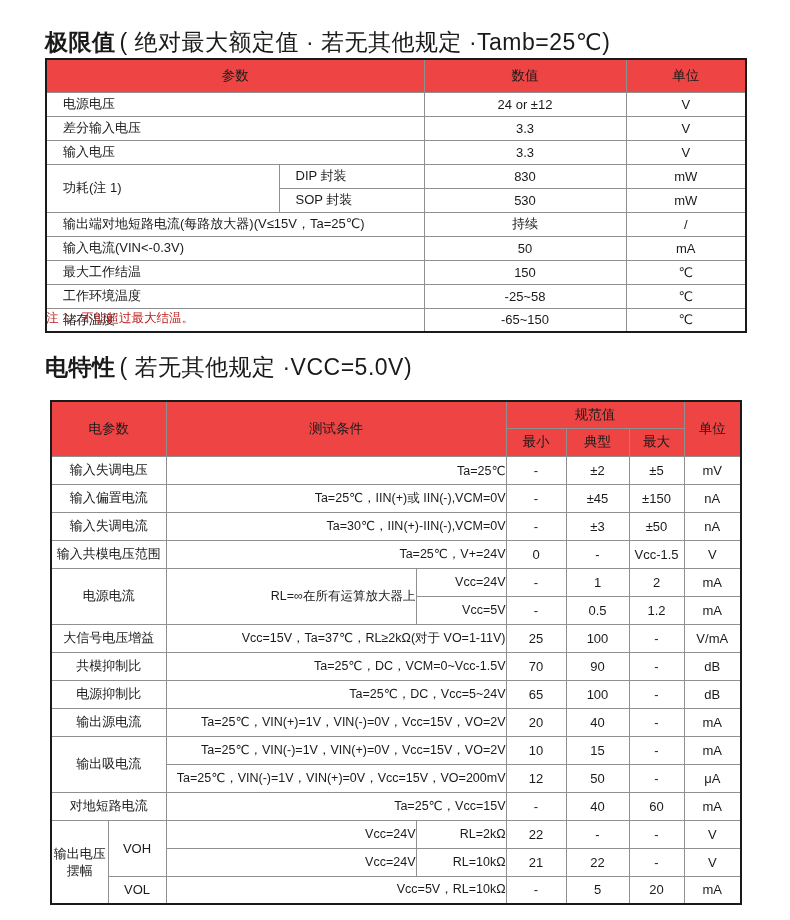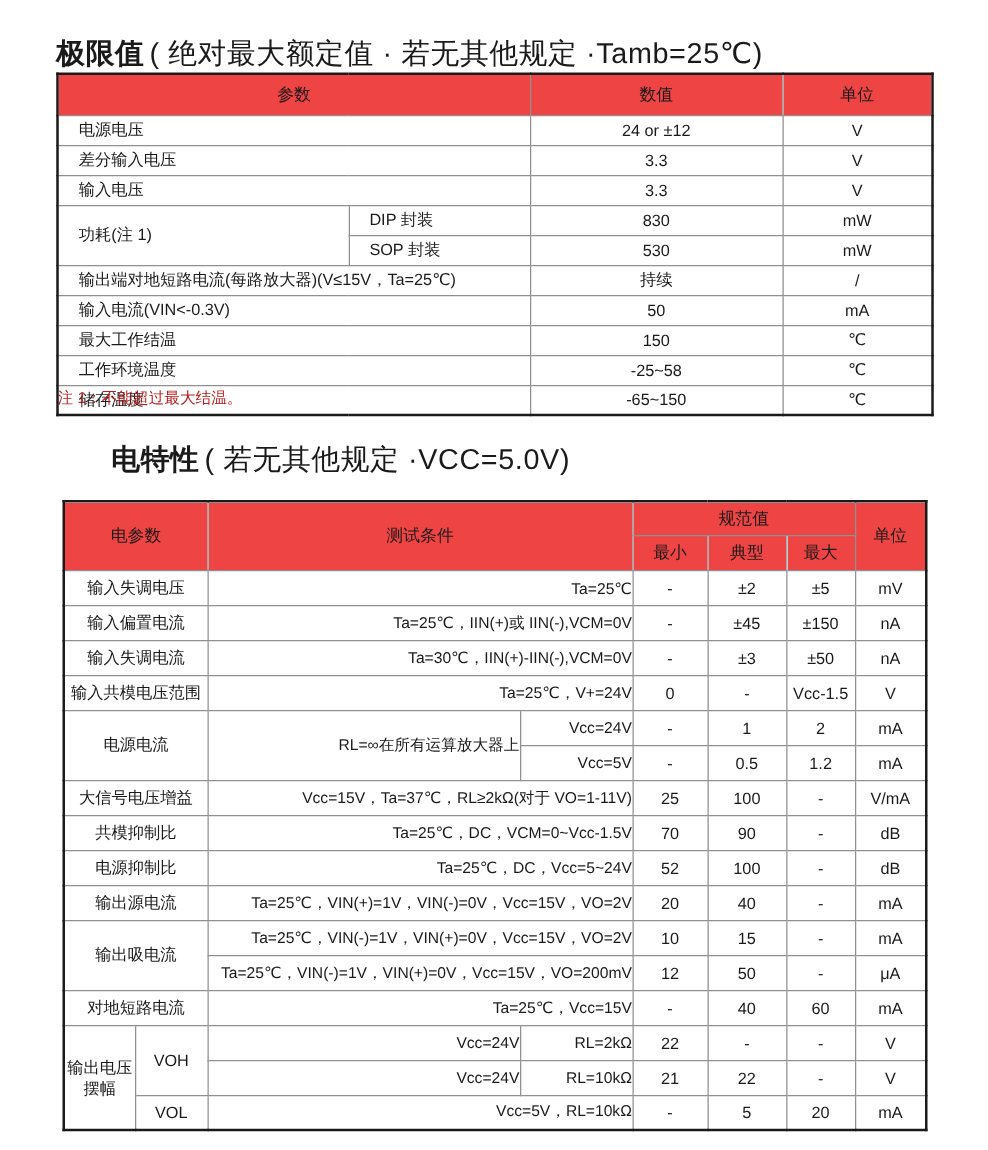--- a/index.html
+++ b/index.html
@@ -7,21 +7,21 @@
   body {
     width: 790px; height: 920px;
     position: relative;
     font-family: "Liberation Sans", "DejaVu Sans", sans-serif;
     color: #1a1a1a;
   }
   .title { position: absolute; left: 45px; font-size: 23px; letter-spacing: 0.5px; }
   .title .t-bold { font-weight: 700; }
   .title .t-rest { font-weight: 400; margin-left: 4px; }
   #title-1 { top: 27px; }
-  #title-2 { top: 352px; margin-left: 44px; }
+  #title-2 { top: 352px; }
   .note { position: absolute; left: 46px; top: 310px; font-size: 12.5px; color: #b91c1c; }
 
   table {
     position: absolute;
     border-collapse: collapse;
     table-layout: fixed;
     font-size: 13px;
   }
   #table-1 { left: 45px; top: 58px; width: 700px; }
   #table-2 { left: 50px; top: 400px; width: 690px; }
@@ -209,21 +209,21 @@
     <td colspan="2" class="pname">共模抑制比</td>
     <td colspan="2" class="cond">Ta=25℃，DC，VCM=0~Vcc-1.5V</td>
     <td class="center">70</td>
     <td class="center">90</td>
     <td class="center">-</td>
     <td class="center">dB</td>
   </tr>
   <tr class="dr">
     <td colspan="2" class="pname">电源抑制比</td>
     <td colspan="2" class="cond">Ta=25℃，DC，Vcc=5~24V</td>
-    <td class="center">52</td>
+    <td class="center">65</td>
     <td class="center">100</td>
     <td class="center">-</td>
     <td class="center">dB</td>
   </tr>
   <tr class="dr">
     <td colspan="2" class="pname">输出源电流</td>
     <td colspan="2" class="cond">Ta=25℃，VIN(+)=1V，VIN(-)=0V，Vcc=15V，VO=2V</td>
     <td class="center">20</td>
     <td class="center">40</td>
     <td class="center">-</td>

